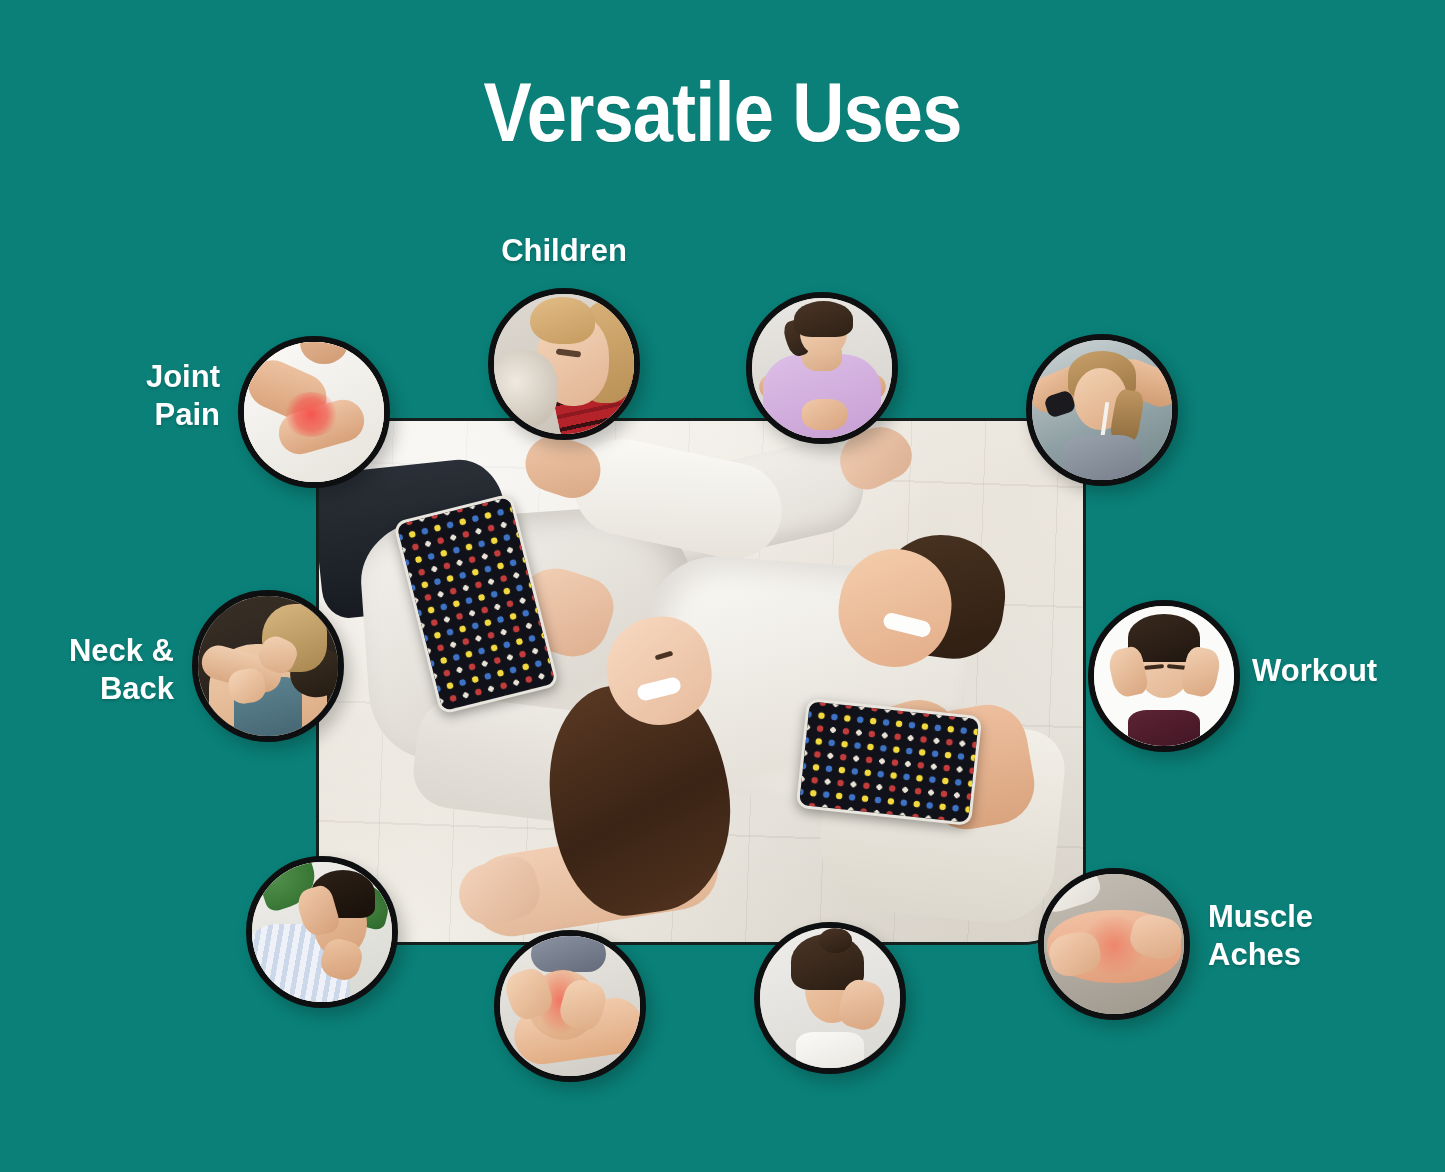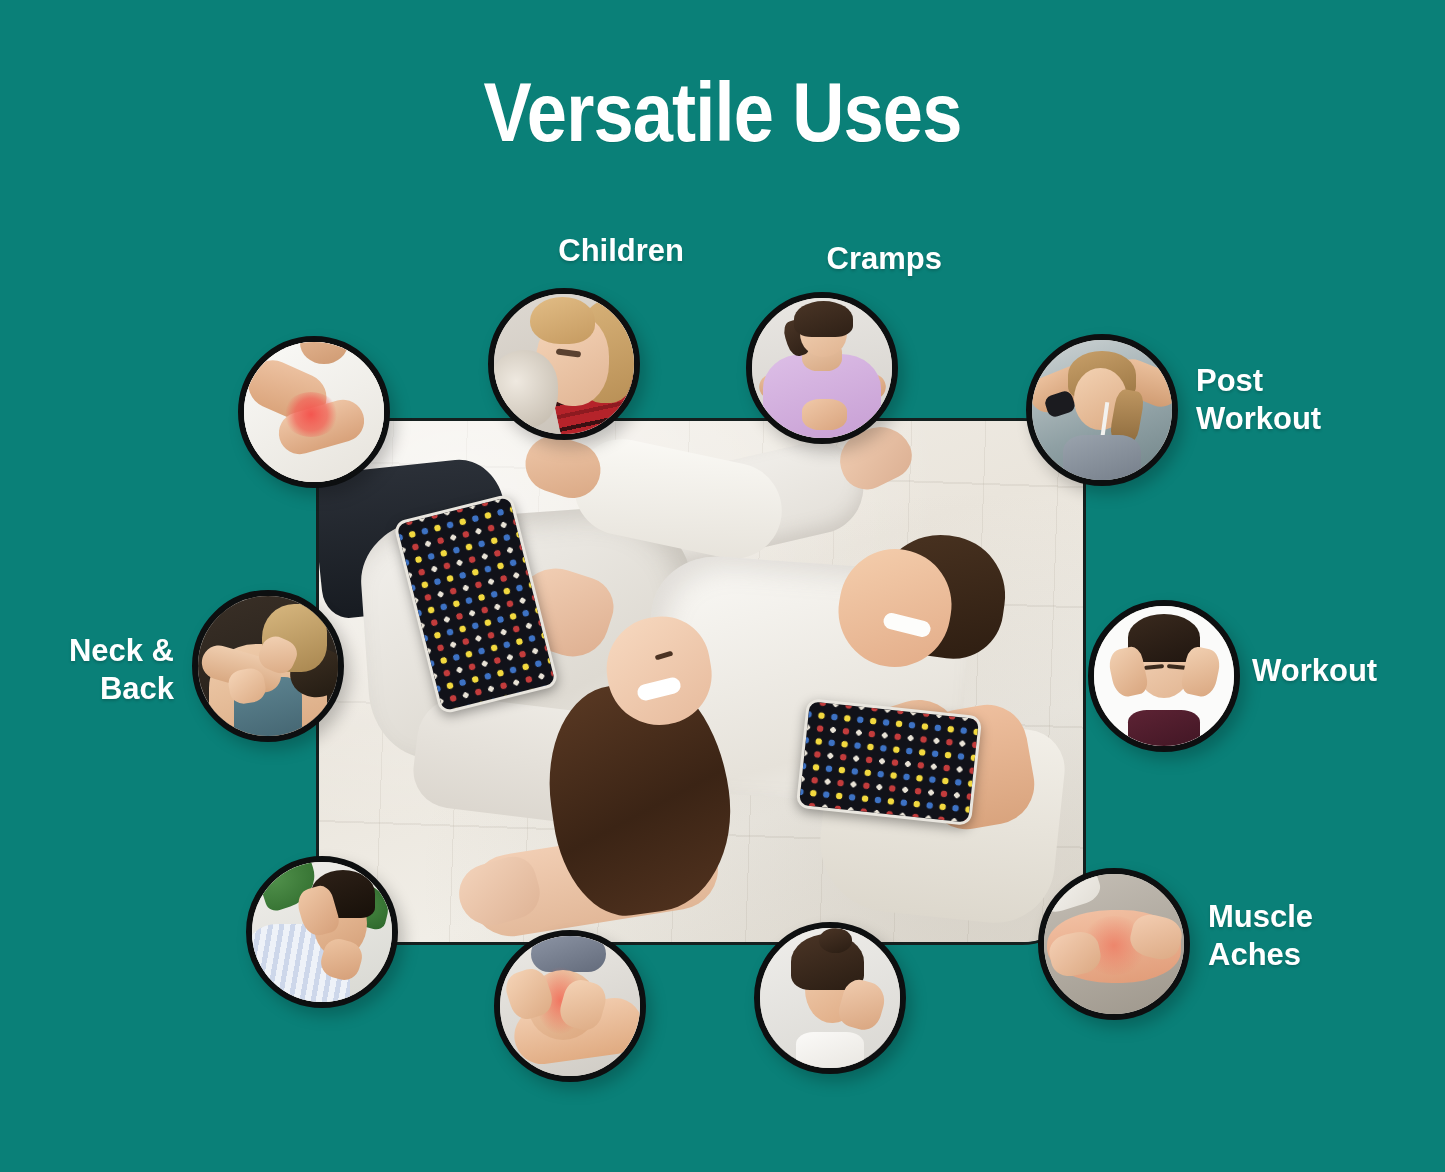--- a/index.html
+++ b/index.html
@@ -235,21 +235,21 @@
     font-weight: bold;
     font-size: 31px;
     line-height: 38px;
     letter-spacing: 0px;
     text-shadow: 0 2px 3px rgba(0,0,0,0.18);
     z-index: 25;
     white-space: pre-line;
   }
   .lbl-right { text-align: right; }
   .lbl-left  { text-align: left; }
-  .lbl-center{ text-align: right; }
+  .lbl-center{ text-align: center; }
 
   
   
   .jp-bg{position:absolute;inset:0;background:linear-gradient(160deg,#f7f6f3,#dedad3);}
   .jp-shirt{position:absolute;left:-6%;top:-8%;width:116%;height:120%;background:linear-gradient(150deg,#fcfcfa,#e4e0d8);border-radius:44% 40% 30% 34%;}
   .jp-armA{position:absolute;left:2%;top:18%;width:58%;height:34%;background:linear-gradient(170deg,#eec4a4,#d8a076);border-radius:40px;transform:rotate(24deg);}
   .jp-armB{position:absolute;left:24%;top:46%;width:62%;height:30%;background:linear-gradient(175deg,#f0c8a9,#d7a078);border-radius:40px;transform:rotate(-16deg);}
   .jp-red{position:absolute;left:28%;top:36%;width:40%;height:32%;background:radial-gradient(circle,#f4564f 0%,rgba(244,86,79,0.65) 45%,rgba(244,86,79,0) 72%);border-radius:50%;}
   .jp-neck{position:absolute;left:40%;top:-14%;width:34%;height:30%;background:linear-gradient(160deg,#e8bb98,#cf9a72);border-radius:50%;}
 
@@ -383,20 +383,22 @@
   <div class="badge" style="left:238px;top:336px;width:152px;height:152px;">
     <div class="ph">
       <div class="jp-bg"></div>
         <div class="jp-shirt"></div>
         <div class="jp-neck"></div>
       <div class="jp-armA"></div>
         <div class="jp-armB"></div>
         <div class="jp-red"></div>
     </div>
   </div>
+  <div class="label lbl-right" style="left:48px;top:358px;width:172px;">Joint
+Pain</div>
 
   <div class="badge" style="left:488px;top:288px;width:152px;height:152px;">
     <div class="ph">
       <div class="ch-bg"></div>
         <div class="ch-plaid"></div>
         <div class="ch-hair"></div>
       <div class="ch-face"></div>
         <div class="ch-hair2"></div>
         <div class="ch-toy"></div>
         <div class="ch-eye"></div>
@@ -410,37 +412,34 @@
         <div class="cr-armL"></div>
         <div class="cr-armR"></div>
       <div class="cr-shirt"></div>
         <div class="cr-neck"></div>
         <div class="cr-pony"></div>
       <div class="cr-face"></div>
         <div class="cr-hair"></div>
         <div class="cr-hands"></div>
     </div>
   </div>
-  <div class="label lbl-center" style="left:702px;top:240px;width:240px;">Cramps</div>
 
   <div class="badge" style="left:1026px;top:334px;width:152px;height:152px;">
     <div class="ph">
       <div class="pw-bg"></div>
         <div class="pw-armL"></div>
         <div class="pw-armR"></div>
       <div class="pw-hair"></div>
         <div class="pw-face"></div>
         <div class="pw-braid"></div>
       <div class="pw-cord"></div>
         <div class="pw-band"></div>
         <div class="pw-top"></div>
     </div>
   </div>
-  <div class="label lbl-left" style="left:1196px;top:362px;width:230px;">Post
-Workout</div>
 
   <div class="badge" style="left:192px;top:590px;width:152px;height:152px;">
     <div class="ph">
       <div class="nb-bg"></div>
         <div class="nb-back"></div>
         <div class="nb-top"></div>
       <div class="nb-hair2"></div>
         <div class="nb-hair"></div>
       <div class="nb-armA"></div>
         <div class="nb-handA"></div>

